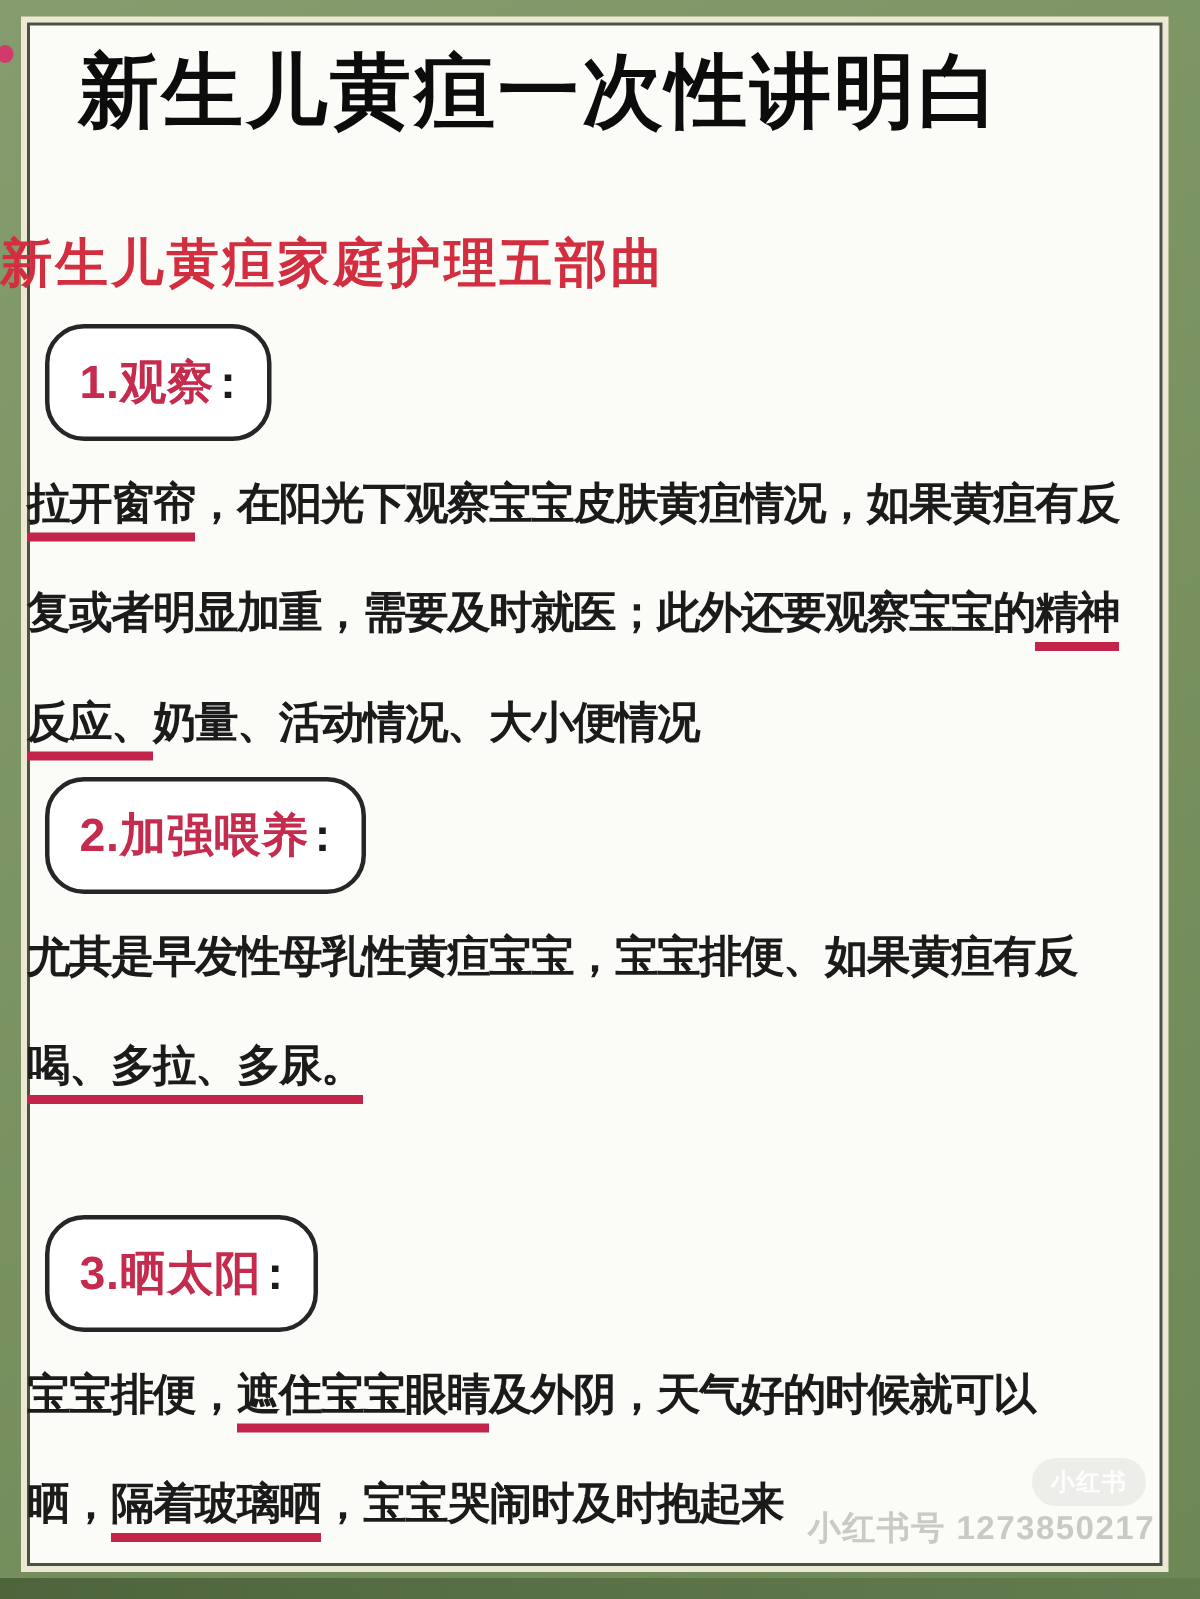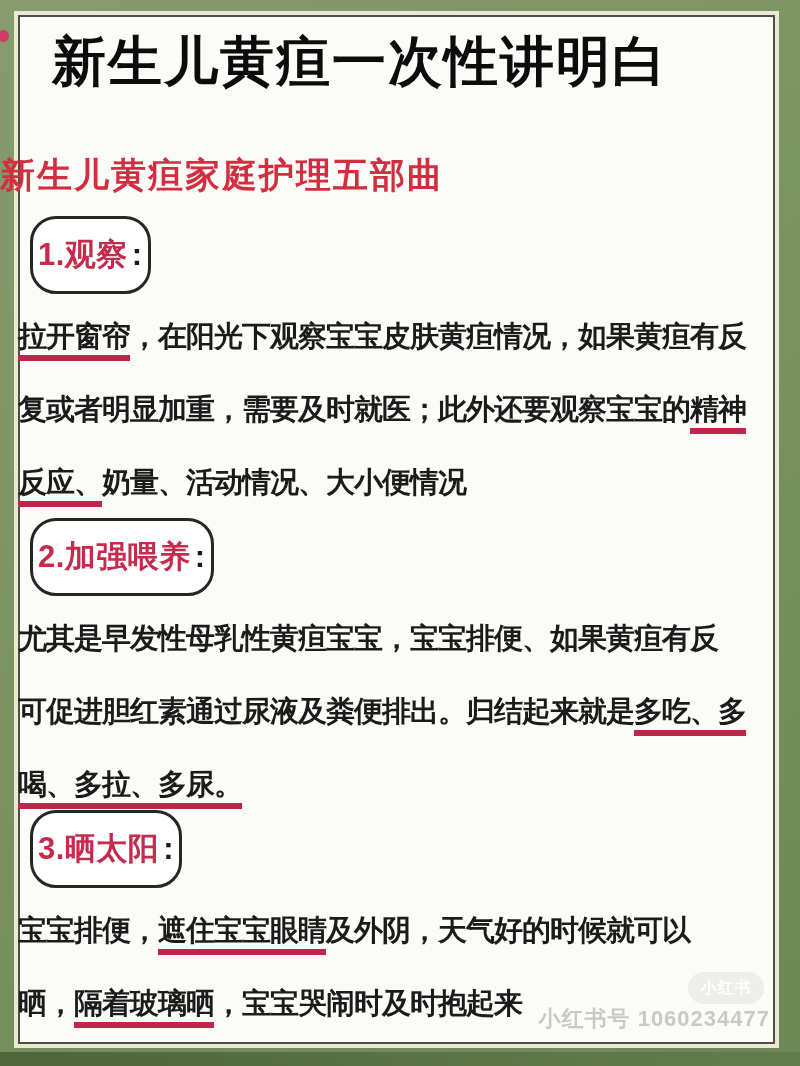--- a/index.html
+++ b/index.html
@@ -29,21 +29,21 @@
     letter-spacing:2px;line-height:1.05;white-space:nowrap;margin-left:16px;
   }
   .subtitle{
     position:absolute;left:0;right:0;top:152px;text-align:left;
     font-size:35px;font-weight:900;color:#d22e40;letter-spacing:2px;white-space:nowrap;
   }
   .section{position:absolute;left:0;right:0;}
   .s0{top:216px}.s1{top:518px}.s2{top:810px}
   .badge{
     margin-left:30px;display:inline-flex;align-items:center;
-    height:72px;padding:0 5px;background:#ffffff;
+    height:72px;padding:0 20px;background:#ffffff;
     border:3px solid #262626;border-radius:26px;
     font-size:31px;font-weight:900;letter-spacing:0.5px;white-space:nowrap;
   }
   .badge .lbl{color:#c52b4d;}
   .badge .col{color:#1a1a1a;margin-left:4px;}
   .lines{margin-top:6px;padding-left:18px;padding-right:26px;}
   .line{
     height:73px;line-height:73px;
     font-size:29px;font-weight:900;color:#1b1b1b;
     letter-spacing:-1px;white-space:nowrap;
@@ -77,27 +77,26 @@
         </div><div class="lines">
           <div class="line"><span class="u">拉开窗帘</span><span>，在阳光下观察宝宝皮肤黄疸情况，如果黄疸有反</span></div>
           <div class="line"><span>复或者明显加重，需要及时就医；此外还要观察宝宝的</span><span class="u">精神</span></div>
           <div class="line"><span class="u">反应、</span><span>奶量、活动情况、大小便情况</span></div>
         </div></div>
       <div class="section s1"><div class="badge">
           <span class="lbl">2.加强喂养</span>
           <span class="col">:</span>
         </div><div class="lines">
           <div class="line"><span>尤其是早发性母乳性黄疸宝宝，宝宝排便、如果黄疸有反</span></div>
-          <div class="line"><span>可促进胆红素通过尿液及粪便排出。归结起来就是</span><span class="u">多吃、多</span></div>
           <div class="line"><span class="u">喝、多拉、多尿。</span></div>
         </div></div>
       <div class="section s2"><div class="badge">
           <span class="lbl">3.晒太阳</span>
           <span class="col">:</span>
         </div><div class="lines">
           <div class="line"><span>宝宝排便，</span><span class="u">遮住宝宝眼睛</span><span>及外阴，天气好的时候就可以</span></div>
           <div class="line"><span>晒，</span><span class="u">隔着玻璃晒</span><span>，宝宝哭闹时及时抱起来</span></div>
         </div></div>
     </div>
 
   <div class="wm-badge">小红书</div>
-  <div class="wm-id">小红书号 1060234477</div>
+  <div class="wm-id">小红书号 1273850217</div>
 </div>
 
 </body></html>

